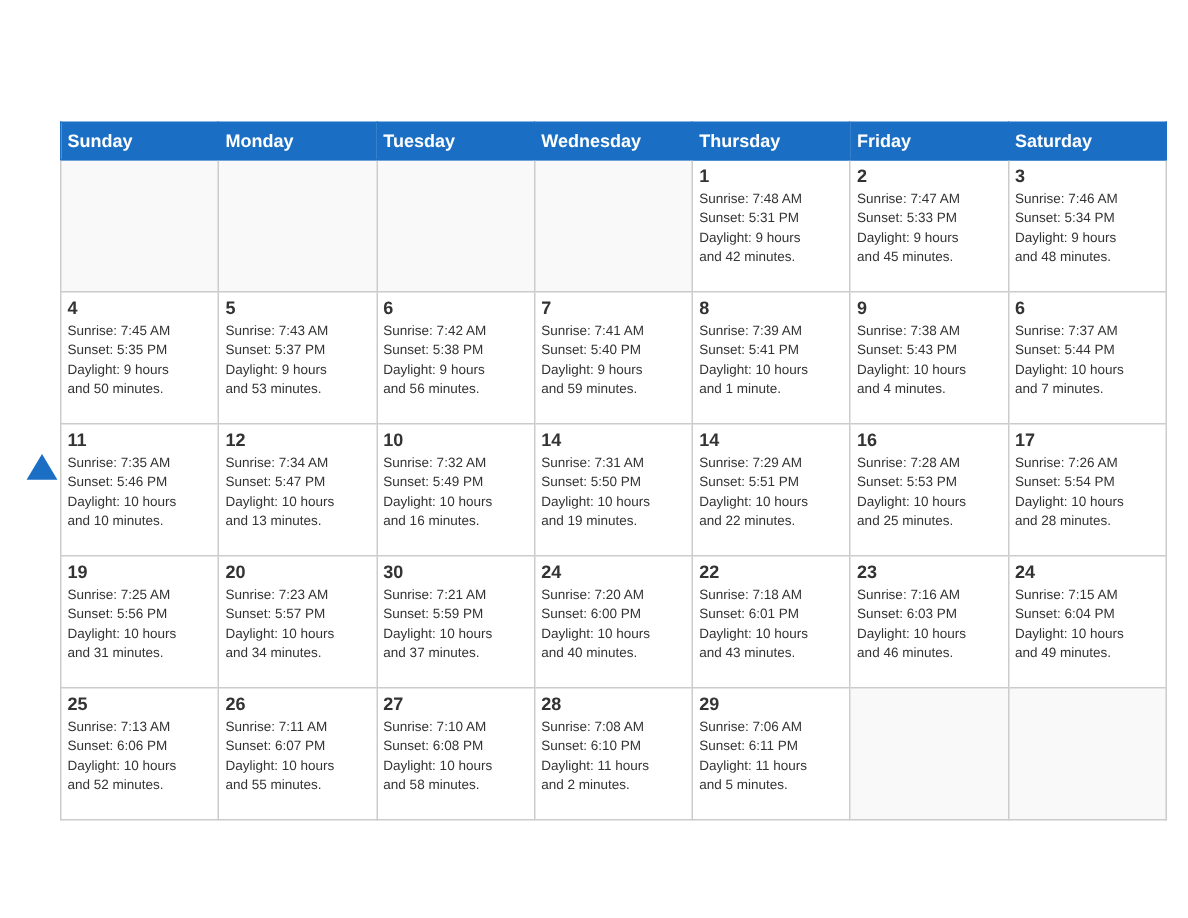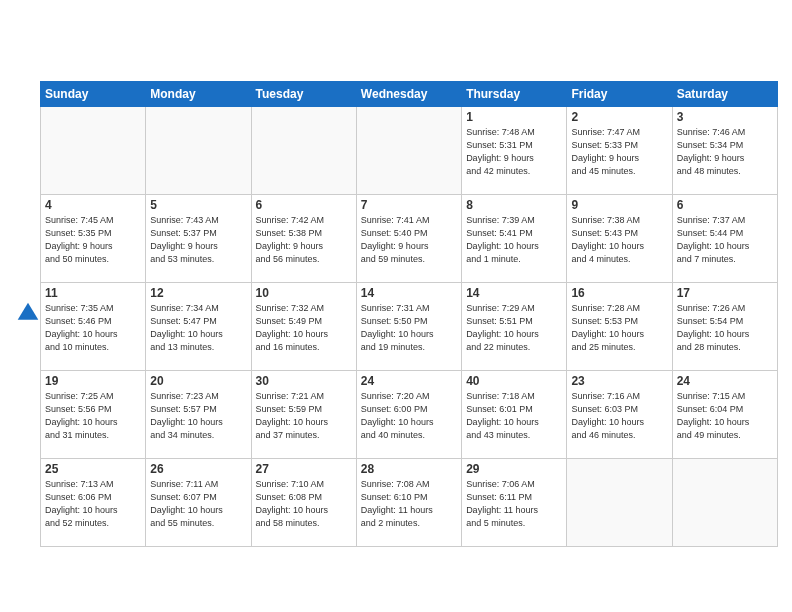--- a/index.html
+++ b/index.html
@@ -227,21 +227,21 @@
           </td>
           <td>
             <span class="day-num">30</span>
             <div class="day-info">Sunrise: 7:21 AM<br>Sunset: 5:59 PM<br>Daylight: 10 hours<br>and 37 minutes.</div>
           </td>
           <td>
             <span class="day-num">24</span>
             <div class="day-info">Sunrise: 7:20 AM<br>Sunset: 6:00 PM<br>Daylight: 10 hours<br>and 40 minutes.</div>
           </td>
           <td>
-            <span class="day-num">40</span>
+            <span class="day-num">22</span>
             <div class="day-info">Sunrise: 7:18 AM<br>Sunset: 6:01 PM<br>Daylight: 10 hours<br>and 43 minutes.</div>
           </td>
           <td>
             <span class="day-num">23</span>
             <div class="day-info">Sunrise: 7:16 AM<br>Sunset: 6:03 PM<br>Daylight: 10 hours<br>and 46 minutes.</div>
           </td>
           <td>
             <span class="day-num">24</span>
             <div class="day-info">Sunrise: 7:15 AM<br>Sunset: 6:04 PM<br>Daylight: 10 hours<br>and 49 minutes.</div>
           </td>

